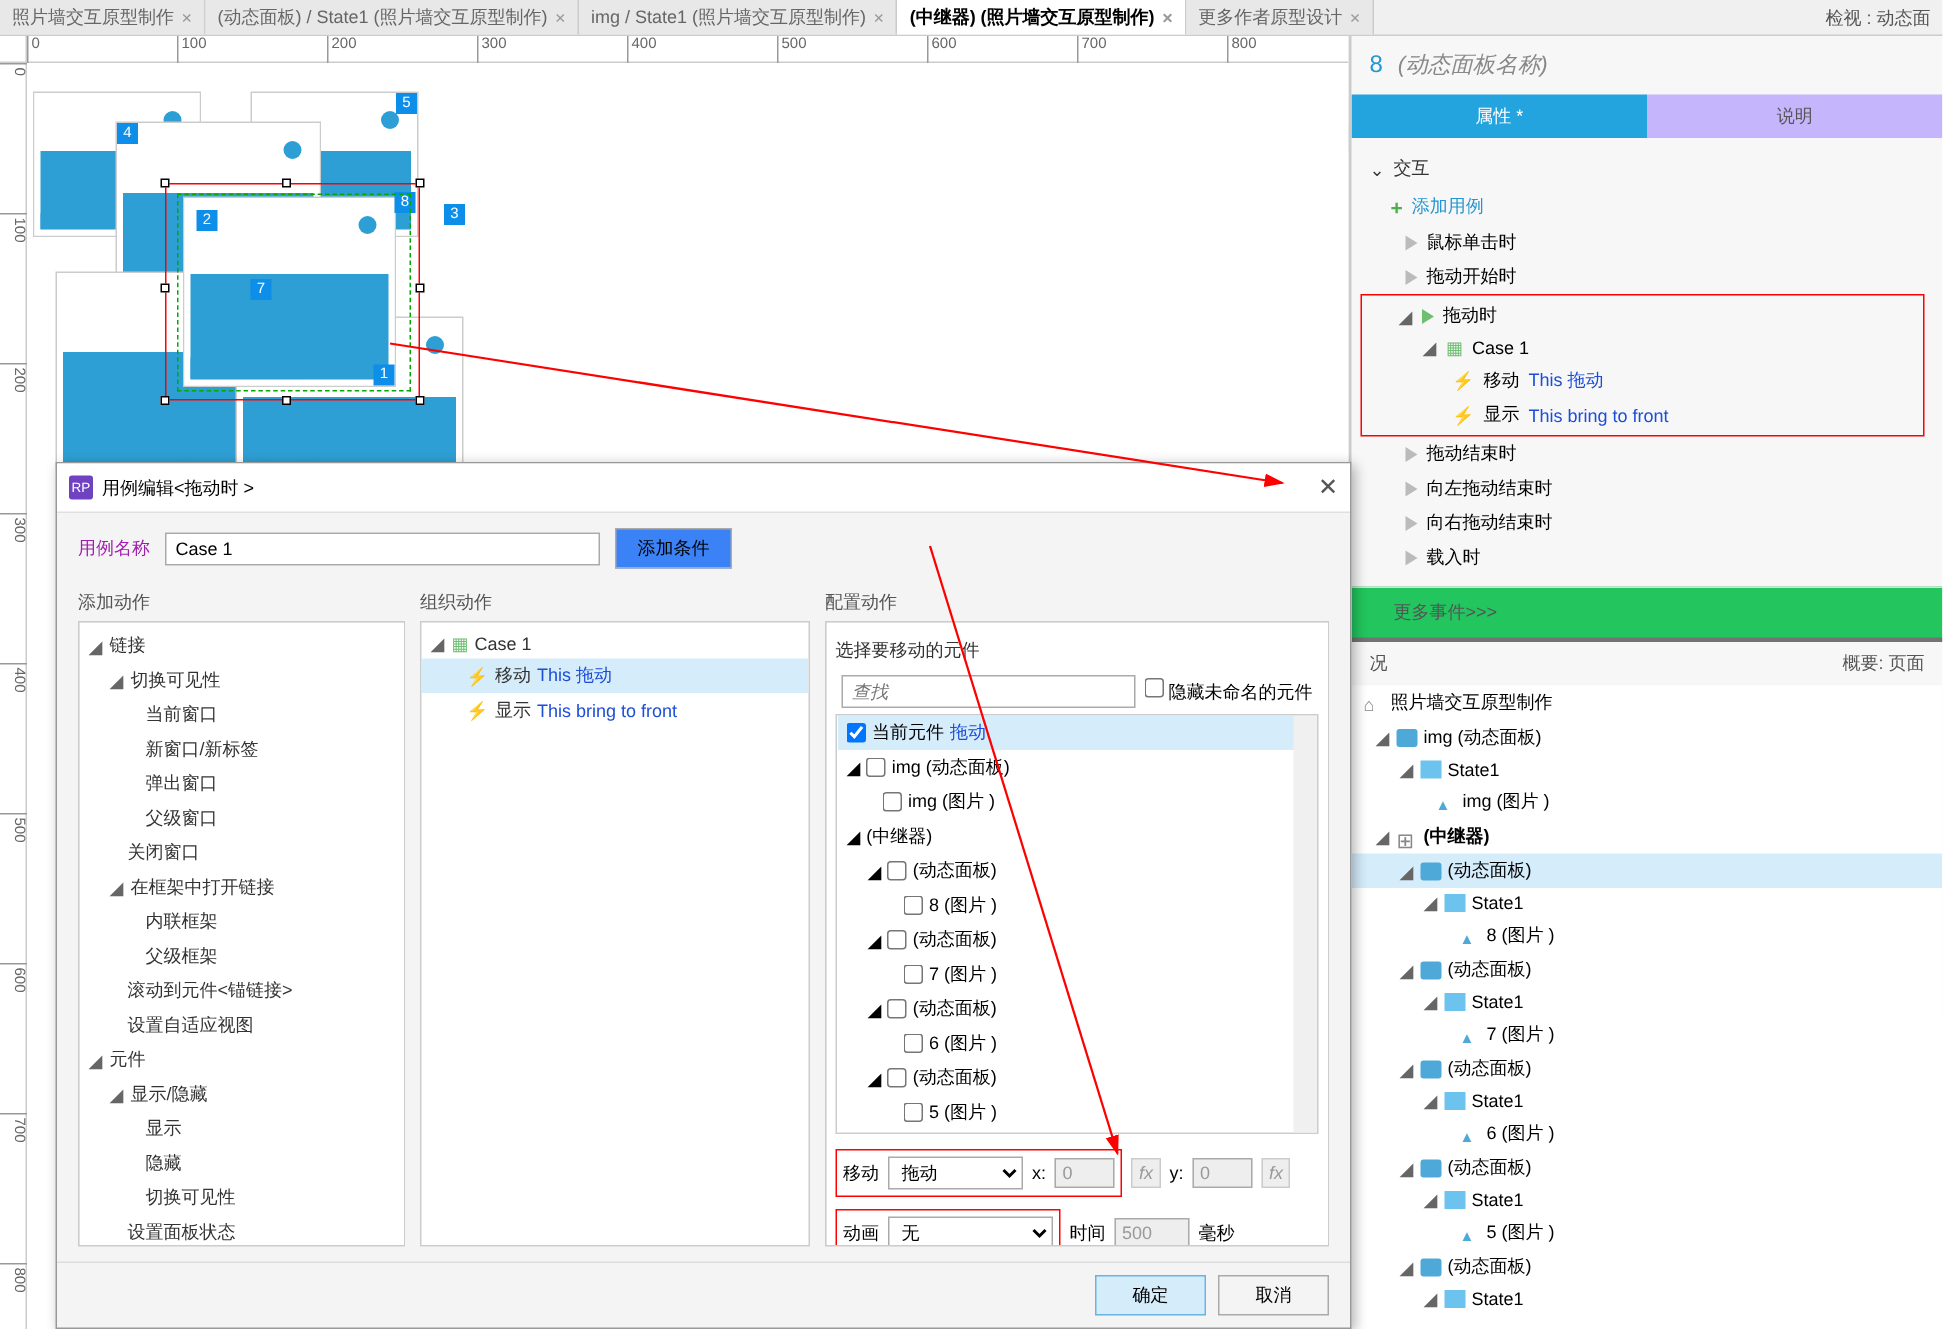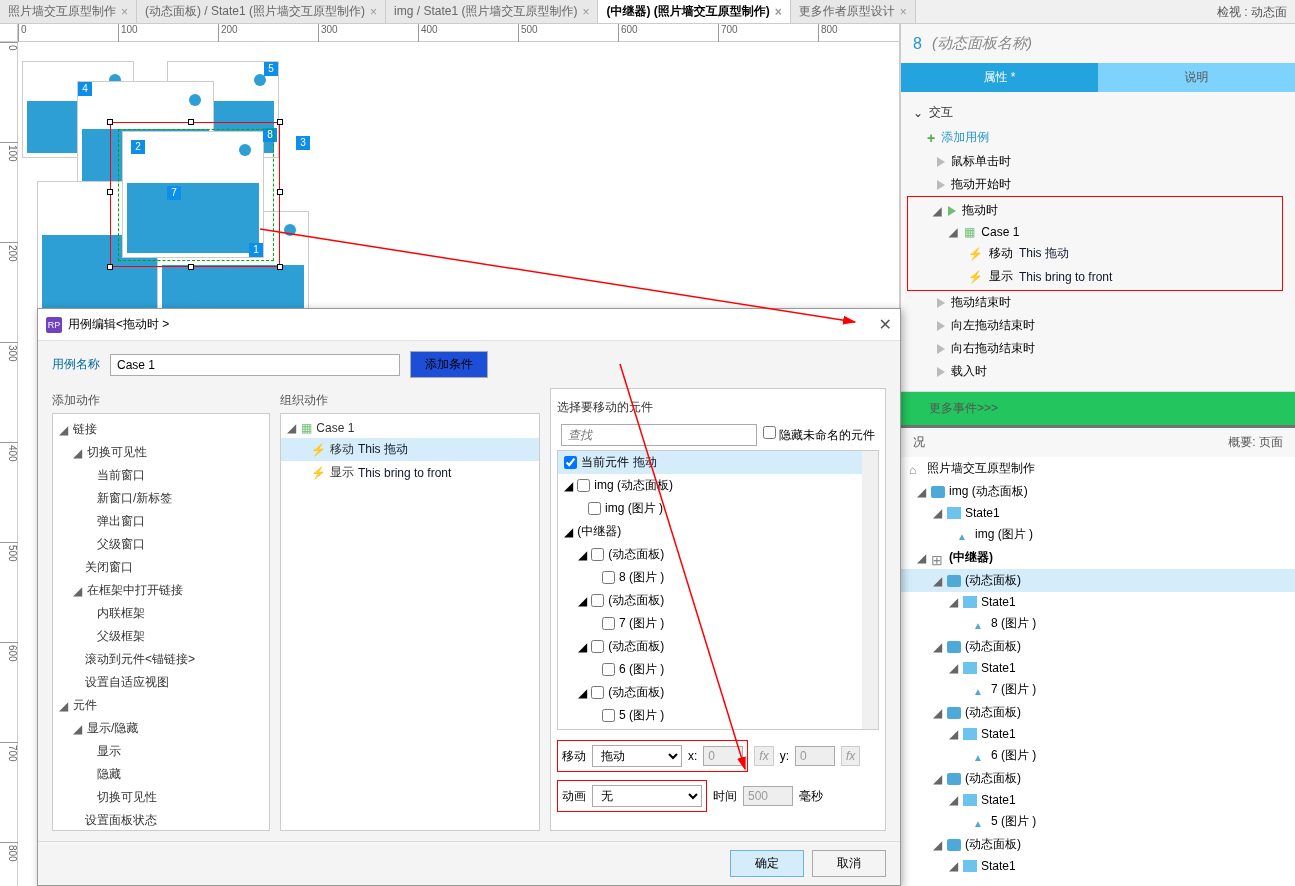--- a/index.html
+++ b/index.html
@@ -33,35 +33,35 @@
 .sel-box2 { position:absolute; border:1px dashed #0a0; pointer-events:none;}
 .handle { position:absolute; width:6px; height:6px; background:#fff; border:1px solid #000;}
 .red-arrow { position:absolute; pointer-events:none; z-index:5;}
 
 
 .dialog { position: absolute; left: 37px; top: 308px; width: 864px; height: 578px; background: #f4f4f4; border: 1px solid #999; box-shadow: 2px 2px 8px rgba(0,0,0,0.3); display:flex; flex-direction:column; z-index:4;}
 .dlg-title { display:flex; align-items:center; padding: 6px 8px; background:#fff; border-bottom:1px solid #e0e0e0;}
 .dlg-title .icon { width:16px; height:16px; background:#6f42c1; border-radius:2px; margin-right:6px; color:#fff; text-align:center; font-size:9px; line-height:16px;}
 .dlg-close { margin-left:auto; cursor:pointer; font-size:16px; color:#555;}
 .dlg-toprow { display:flex; align-items:center; padding: 10px 14px; gap:10px;}
-.dlg-toprow label { color:#0369a1;}
+.dlg-toprow label { color:#a21caf;}
 .dlg-toprow input { flex:0 0 290px; padding:3px 6px; border:1px solid #aaa; background:#fff;}
-.dlg-btn { padding:4px 14px; background:#1d4ed8; border:1px solid #aaa; cursor:pointer;}
+.dlg-btn { padding:4px 14px; background:#3b82f6; border:1px solid #aaa; cursor:pointer;}
 .dlg-cols { display:flex; flex:1; gap:10px; padding:0 14px 10px 14px; overflow:hidden;justify-content:space-between;}
 .col { display:flex; flex-direction:column;}
 .col-head { color:#555; padding:4px 0;}
 .col-body { flex:1; background:#fff; border:1px solid #ccc; overflow:auto; padding:4px 0;}
 .col1 { width:218px;}
 .col2 { width:260px;}
 .col3 { flex:1;}
 .tree-item { padding:3px 6px; cursor:pointer; white-space:nowrap; color:#333; display:flex; align-items:center; gap:4px;}
 .tree-item .arrow { width:10px; display:inline-block; color:#666;}
 .tree-item.sel { background:#d5ecfb;}
 .col2 .tree-item.sel { color:#333;}
-.green { color:#0f172a;}
+.green { color:#1d4ed8;}
 .cfg-label { padding:4px 0; color:#333;}
 .cfg-search { display:flex; padding:4px; gap:6px; align-items:center;}
 .cfg-search input { flex:1; padding:3px 6px; border:1px solid #aaa; font-style:italic; color:#888;}
 .cfg-tree { border:1px solid #ccc; max-height:280px; overflow:auto; margin:0; position:relative;}
 .cfg-tree-scroll { position:absolute; right:0; top:0; width:16px; bottom:0; background:#f0f0f0;}
 .cfg-row { padding:3px 6px; display:flex; align-items:center; gap:4px;}
 .cfg-row.sel { background:#d5ecfb;}
 .cfg-controls { margin-top:10px; display:flex; flex-direction:column; gap:8px;}
 .ctrl-row { display:flex; align-items:center; gap:6px;}
 .ctrl-row select, .ctrl-row input { padding:2px 4px; border:1px solid #aaa; background:#fff;}
@@ -71,21 +71,21 @@
 .dlg-foot { display:flex; justify-content:flex-end; gap:8px; padding:8px 14px; border-top:1px solid #ddd;}
 .dlg-foot .ok { background:#d5ecfb; border:1px solid #6bb4e0; padding:4px 24px; cursor:pointer;}
 .dlg-foot .cancel { background:#f4f4f4; border:1px solid #aaa; padding:4px 24px; cursor:pointer;}
 
 
 .right-panel { width:395px; background:#f7f7f7; border-left:1px solid #ccc; display:flex; flex-direction:column; overflow:hidden;}
 .rp-title { padding:10px 12px; display:flex; align-items:center; gap:10px;}
 .rp-title .num { color:#2596d1; font-size:16px;}
 .rp-title .name { color:#888; font-style:italic; font-size:15px;}
 .rp-tabs { display:flex;}
-.rp-tab { flex:1; text-align:center; padding:6px 0; cursor:pointer; background:#7dd3fc; color:#555;}
+.rp-tab { flex:1; text-align:center; padding:6px 0; cursor:pointer; background:#c4b5fd; color:#555;}
 .rp-tab.active { background:#24a4df; color:#fff;}
 .rp-section { padding:8px 12px;}
 .rp-collapse { display:flex; align-items:center; gap:6px; cursor:pointer; color:#333; padding:4px 0;}
 .add-case { display:flex; align-items:center; gap:6px; color:#2596d1; cursor:pointer; padding:4px 0 4px 14px;}
 .add-case .plus { color:#4cae4c; font-size:14px; font-weight:bold;}
 .event-item { display:flex; align-items:center; gap:6px; padding:3px 4px 3px 24px; cursor:pointer;}
 .event-arrow { width:10px; display:inline-block; color:#666; text-align:center;}
 .flag {
   width:0; height:0;
   border-top: 5px solid transparent;
@@ -473,20 +473,21 @@
             <span class="green">This 拖动</span>
           </div>
         <div class="tree-item" style="padding-left:30px">
             <span class="bolt">⚡</span>
             <span>显示</span> 
             <span class="green">This bring to front</span>
           </div>
       </div>
     </div>
     <div class="col col3">
+      <div class="col-head">配置动作</div>
       <div class="col-body" style="padding:6px;">
         <div class="cfg-label">选择要移动的元件</div>
         <div class="cfg-search">
           <input type="text" placeholder="查找" style="">
           <label><input type="checkbox" style=""> <span>隐藏未命名的元件</span></label>
         </div>
         <div class="cfg-tree">
           <div class="cfg-row sel">
               <input type="checkbox" checked="" style="">
               <span>当前元件</span> 

